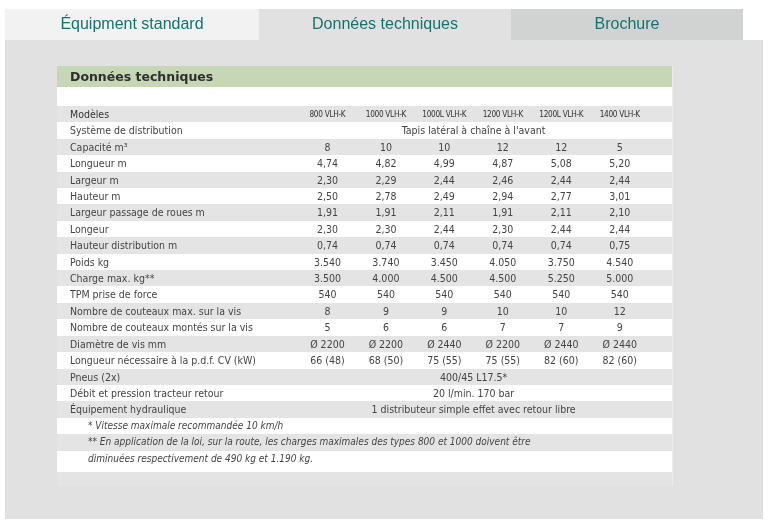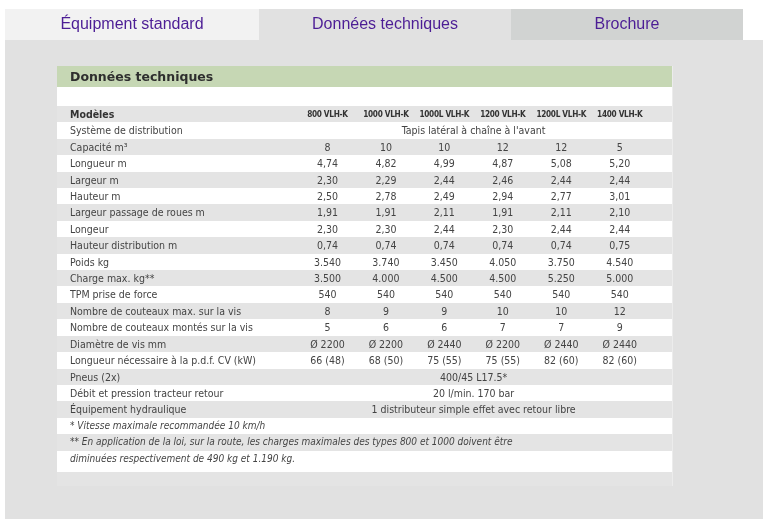--- a/index.html
+++ b/index.html
@@ -5,21 +5,21 @@
     html, body { margin: 0; padding: 0; }
     body {
       width: 771px; height: 526px; background: #ffffff; position: relative; overflow: hidden;
       font-family: "DejaVu Sans", sans-serif;
     }
     .tabs {
       position: absolute; left: 5px; top: 9px; width: 758px; height: 31px; display: flex;
     }
     .tab {
       height: 31px; line-height: 29px; text-align: center;
-      color: #4c1d95; font-family: "Liberation Sans", sans-serif; font-size: 16px;
+      color: #0f766e; font-family: "Liberation Sans", sans-serif; font-size: 16px;
       cursor: pointer;
     }
     .tab.t1 { width: 254px; background: #f2f2f2; }
     .tab.t2 { width: 252px; background: #e1e1e1; }
     .tab.t3 { width: 232px; background: #d1d3d2; }
     .panel {
       position: absolute; left: 5px; top: 40px; width: 758px; height: 479px; background: #e1e1e1;
     }
     .card {
       position: absolute; left: 52px; top: 26px; width: 615px; height: 420px; background: #ffffff;
@@ -30,24 +30,24 @@
       font-family: "DejaVu Sans", sans-serif; font-weight: bold; font-size: 12.5px; line-height: 21px; color: #2e2e2e;
     }
     table.spec {
       position: absolute; left: 0; top: 40px; width: 615px; border-collapse: collapse;
       font-family: "DejaVu Sans Condensed", "DejaVu Sans", sans-serif; font-size: 10.5px; color: #444;
     }
     table.spec td { padding: 0; height: 16.4px; line-height: 16.4px; white-space: nowrap; }
     table.spec tr.shade td { background: #e4e4e4; }
     table.spec td.lbl { padding-left: 13px; width: 218px; font-size: 10.5px; }
     table.spec td.v { text-align: center; width: 56px; }
-    table.spec tr.hdr td { font-weight: bold; color: #333; }
+    table.spec tr.hdr td { font-weight: normal; color: #333; }
     table.spec tr.hdr td.v { font-size: 8.2px; letter-spacing: -0.3px; }
     table.spec td.span { text-align: center; }
-    table.spec td.note { padding-left: 13px; font-style: italic; font-size: 10px; }
+    table.spec td.note { padding-left: 31px; font-style: italic; font-size: 10px; }
     table.spec td.last { width: 22px; }
     .card-foot { position: absolute; left: 0; bottom: 0; width: 615px; height: 14px; background: #e4e4e4; }
   </style>
 </head>
 <body>
 
 <div class="tabs">
   <div class="tab t1">Équipment standard</div>
   <div class="tab t2">Données techniques</div>
   <div class="tab t3">Brochure</div>

